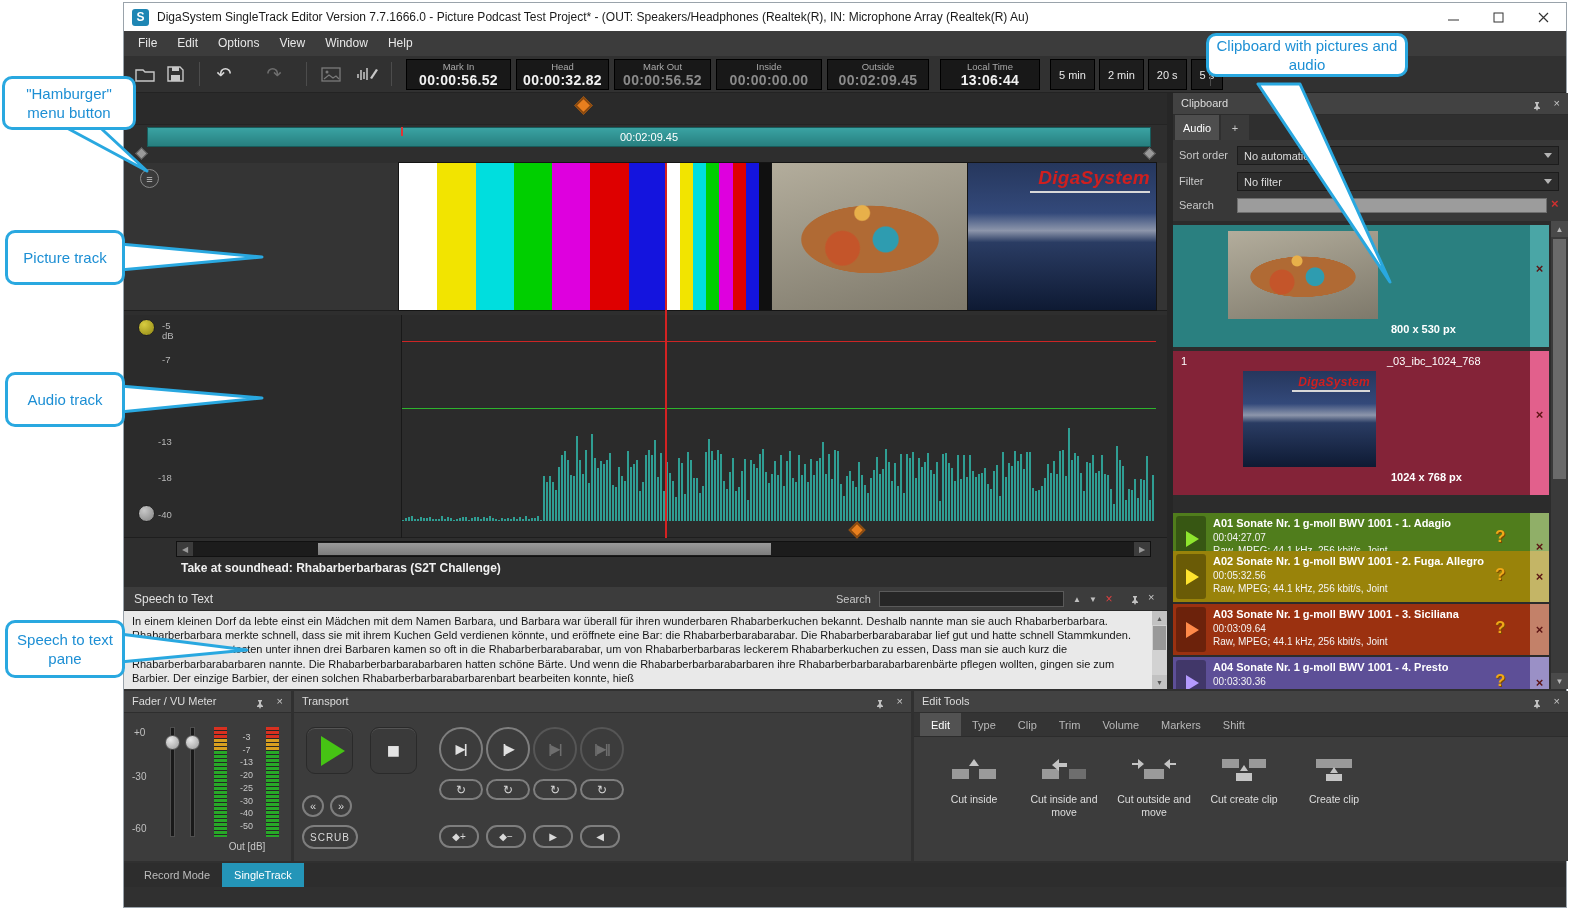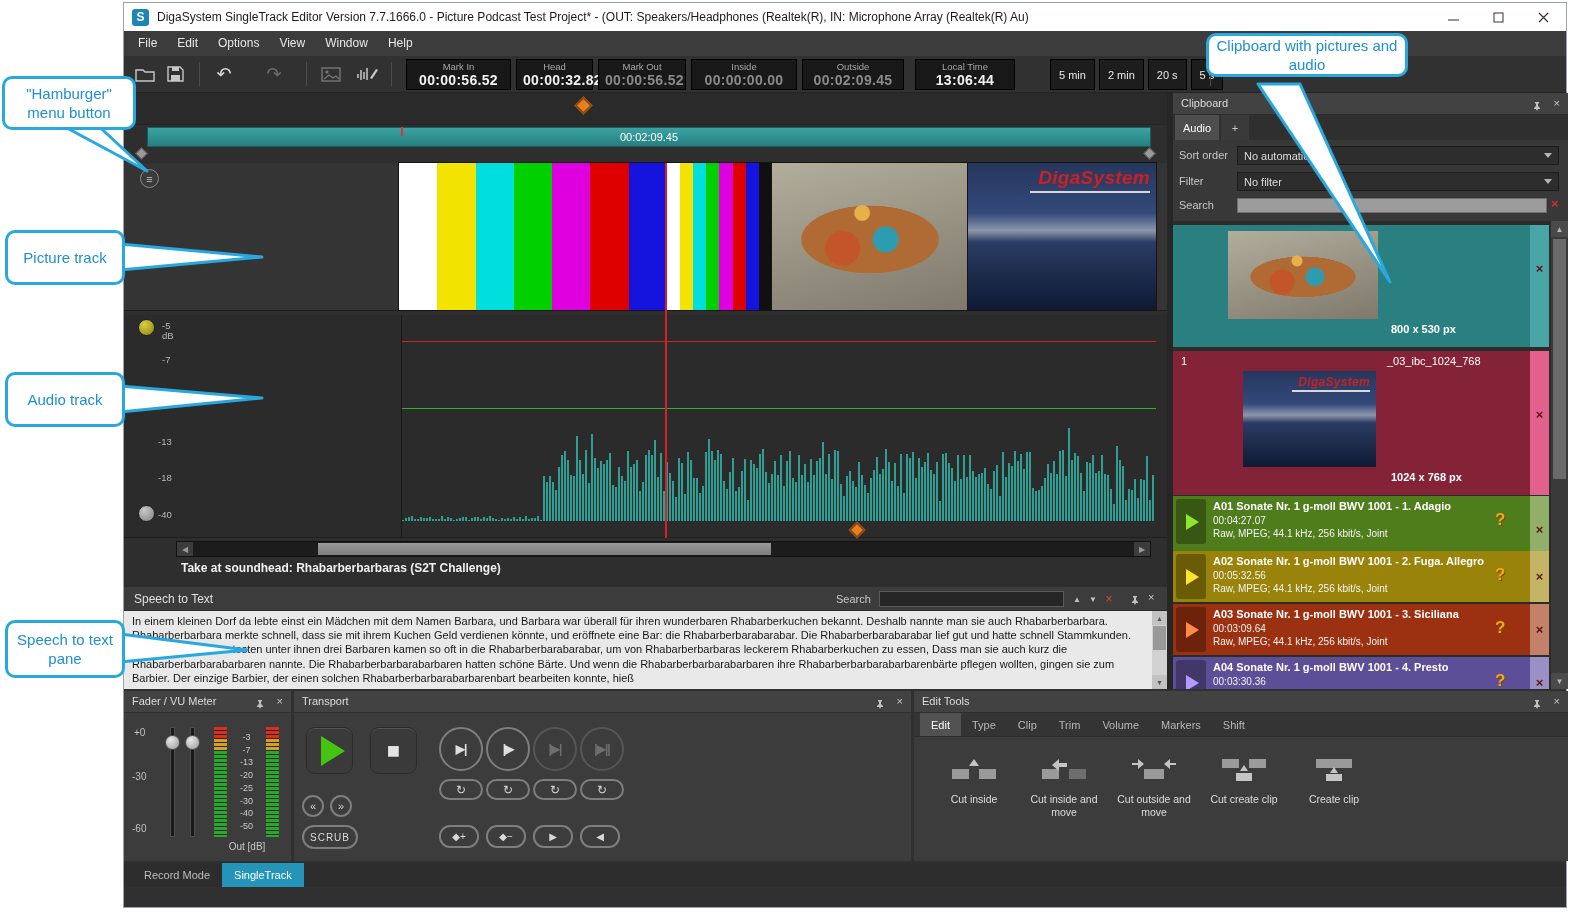--- a/index.html
+++ b/index.html
@@ -237,25 +237,25 @@
           <path d="M14 12 L20 3 l2 1 -6 9z" fill="#c8c8c8"></path>
         </svg>
       </div>
     <div class="tsep" style="left:267px"></div>
 
     <div class="tc-row">
       <div class="tc-box tc-bright" style="width:105px">
         <div class="tc-label">Mark In</div>
         <div class="tc-value">00:00:56.52</div>
       </div>
-      <div class="tc-box tc-bright" style="width:77px">
+      <div class="tc-box tc-bright" style="width:93px">
         <div class="tc-label">Head</div>
         <div class="tc-value">00:00:32.82</div>
       </div>
-      <div class="tc-box tc-dim" style="width:88px">
+      <div class="tc-box tc-dim" style="width:97px">
         <div class="tc-label">Mark Out</div>
         <div class="tc-value">00:00:56.52</div>
       </div>
       <div class="tc-box tc-dim" style="width:106px">
         <div class="tc-label">Inside</div>
         <div class="tc-value">00:00:00.00</div>
       </div>
       <div class="tc-box tc-dim" style="width:102px">
         <div class="tc-label">Outside</div>
         <div class="tc-value">00:02:09.45</div>
@@ -807,21 +807,21 @@
         <div class="img-beach abs" style="left:70px;top:20px;width:133px;height:96px">
           <div class="beach-logo" style="font-size:12px">DigaSystem</div>
           <div class="beach-bar" style="top:19px;width:78px"></div>
         </div>
         <div class="sizelabel" style="left:218px;top:120px">1024 x 768 px</div>
         <div class="strip" style="background: rgb(226, 96, 140);">
             <span class="x" style="margin-top:56px">×</span>
           </div>
       </div>
 
-      <div class="clip-item" style="top: 275px; height: 66px; background: rgb(80, 125, 28); text-align: center;">
+      <div class="clip-item" style="top: 292px; height: 66px; background: rgb(80, 125, 28); text-align: center;">
         <div class="playsq" style="color: rgb(142, 230, 46);">
             <div class="tri"></div>
           </div>
         <div class="it-title">A01 Sonate Nr. 1 g-moll BWV 1001 - 1. Adagio</div>
         <div class="it-dur">00:04:27.07</div>
         <div class="it-fmt">Raw, MPEG; 44.1 kHz, 256 kbit/s, Joint</div>
         <div class="helpq">?</div>
         <div class="strip" style="align-items: center; background: rgb(144, 175, 104);">
             <span class="x">×</span>
           </div>

